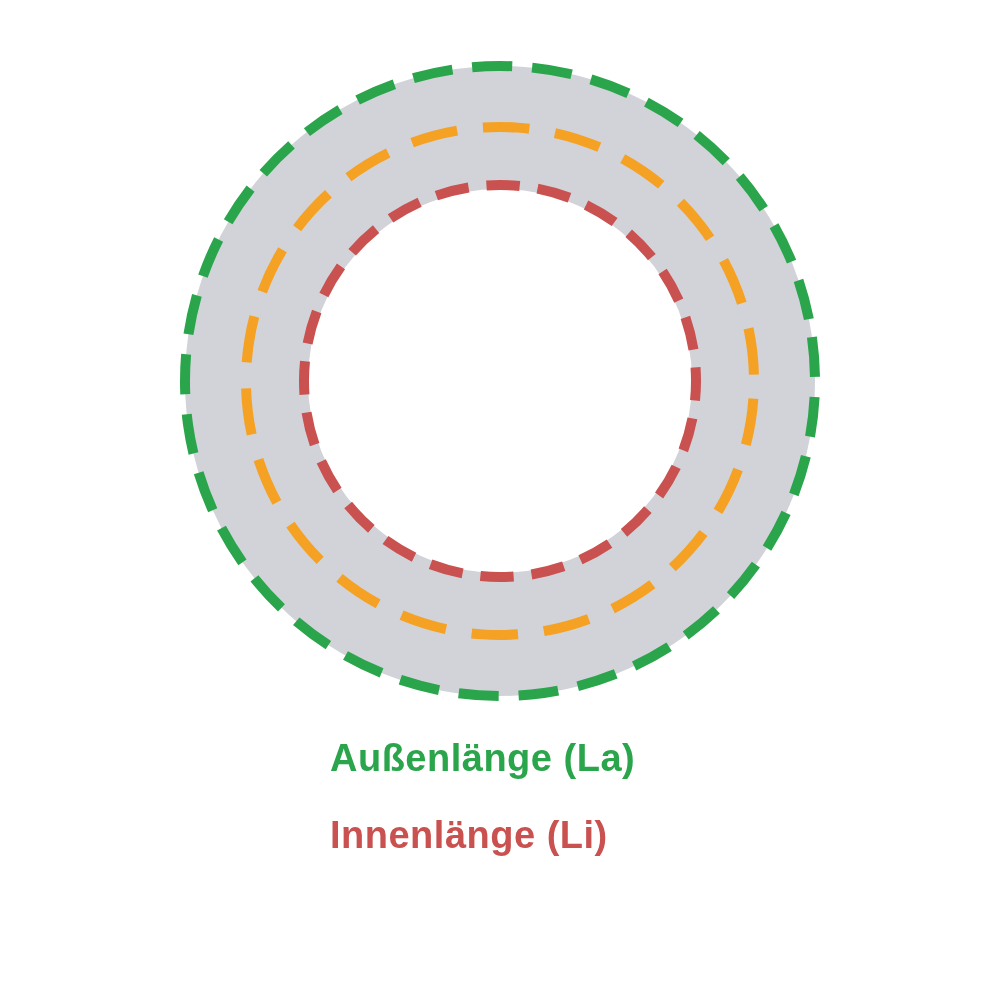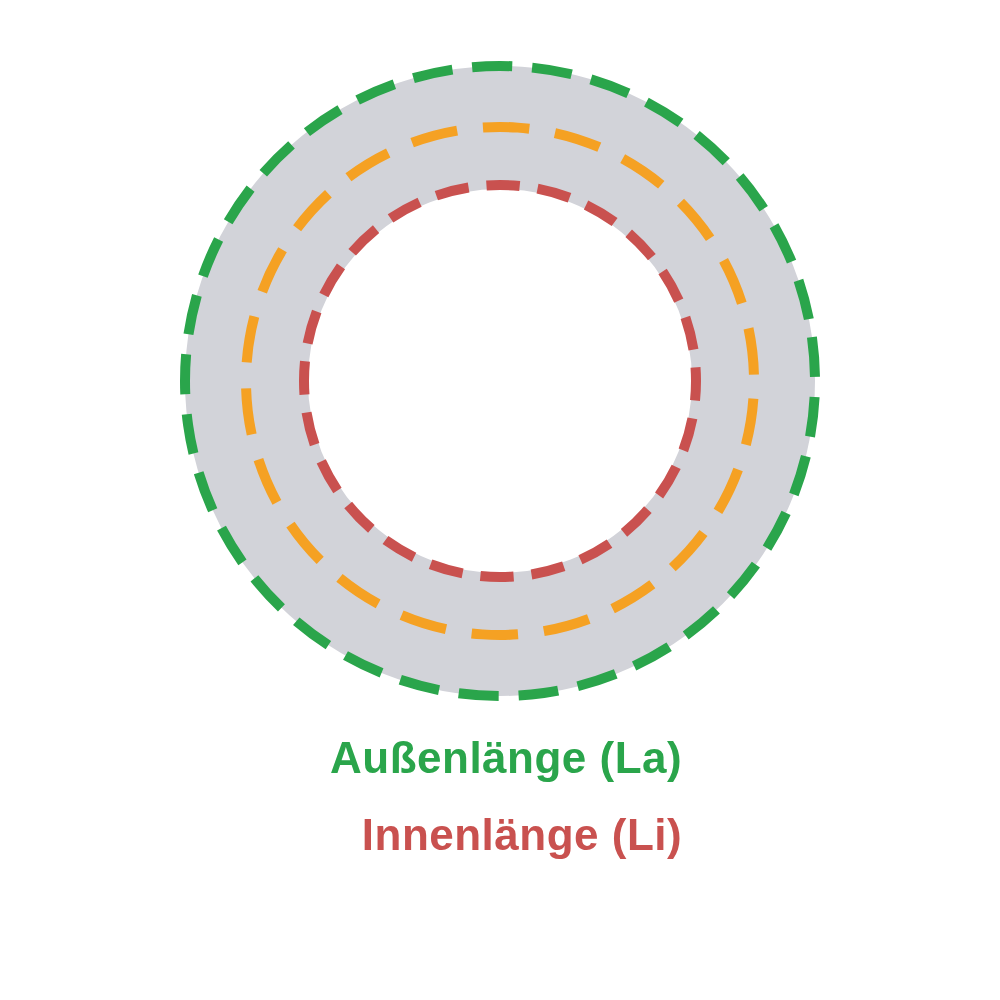--- a/index.html
+++ b/index.html
@@ -24,26 +24,25 @@
   }
   .legend {
     position: absolute;
     left: 330px;
     top: 736px;
     display: flex;
     flex-direction: column;
     gap: 33px;
   }
   .legend-item {
-    font-size: 44px;
+    font-size: 38px;
     font-weight: bold;
     line-height: 44px;
     letter-spacing: 0.5px;
     white-space: nowrap;
-    text-align: right;
   }
 </style>
 </head>
 <body>
 
 <div class="page">
 
   <div class="diagram-wrap">
     <svg width="1000" height="720" viewBox="0 0 1000 720">
 
@@ -52,16 +51,16 @@
       <circle cx="500" cy="381" r="315" fill="none" stroke-width="10" stroke-dasharray="40 20" transform="rotate(-8 500 381)" stroke="#2aa54b"></circle>
 
       <circle cx="500" cy="381" r="254" fill="none" stroke-width="10" stroke-dasharray="46.6 26" transform="rotate(4 500 381)" stroke="#f5a123"></circle>
 
       <circle cx="500" cy="381" r="196" fill="none" stroke-width="10" stroke-dasharray="33.3 18" transform="rotate(-4 500 381)" stroke="#c9514f"></circle>
     </svg>
   </div>
 
   <div class="legend">
     <div class="legend-item" style="color: rgb(42, 165, 75);">Außenlänge (La)</div>
-    <div class="legend-item" style="color: rgb(201, 81, 79); margin-left: 28px;">Innenlänge (Li)</div>
+    <div class="legend-item" style="color: rgb(201, 81, 79);">Innenlänge (Li)</div>
   </div>
 
 </div>
 
 </body></html>

